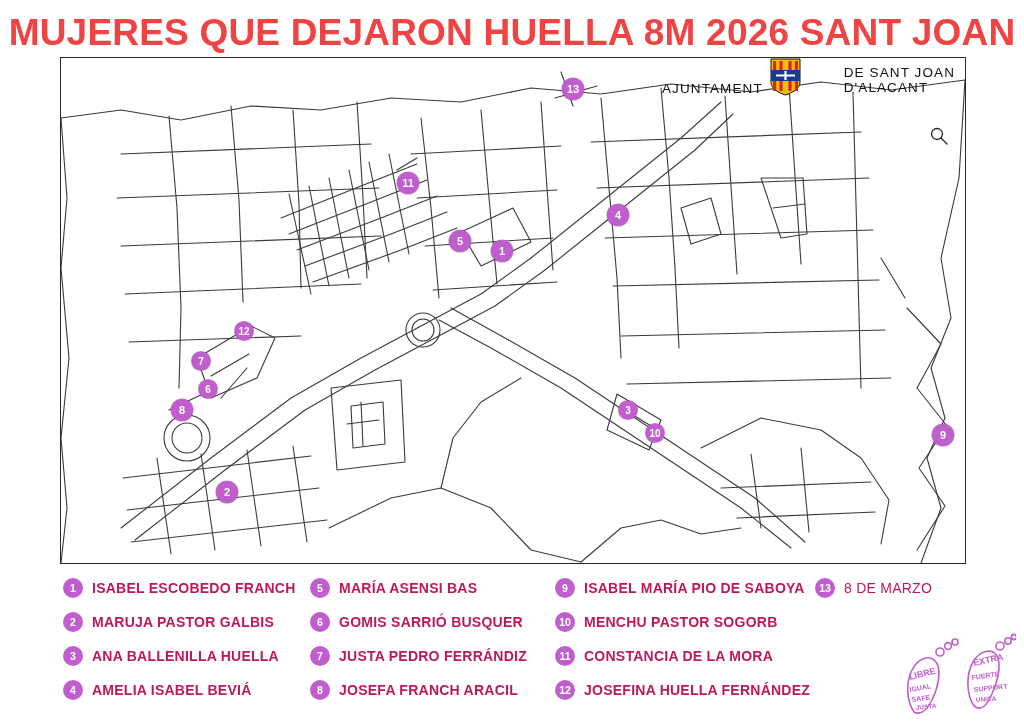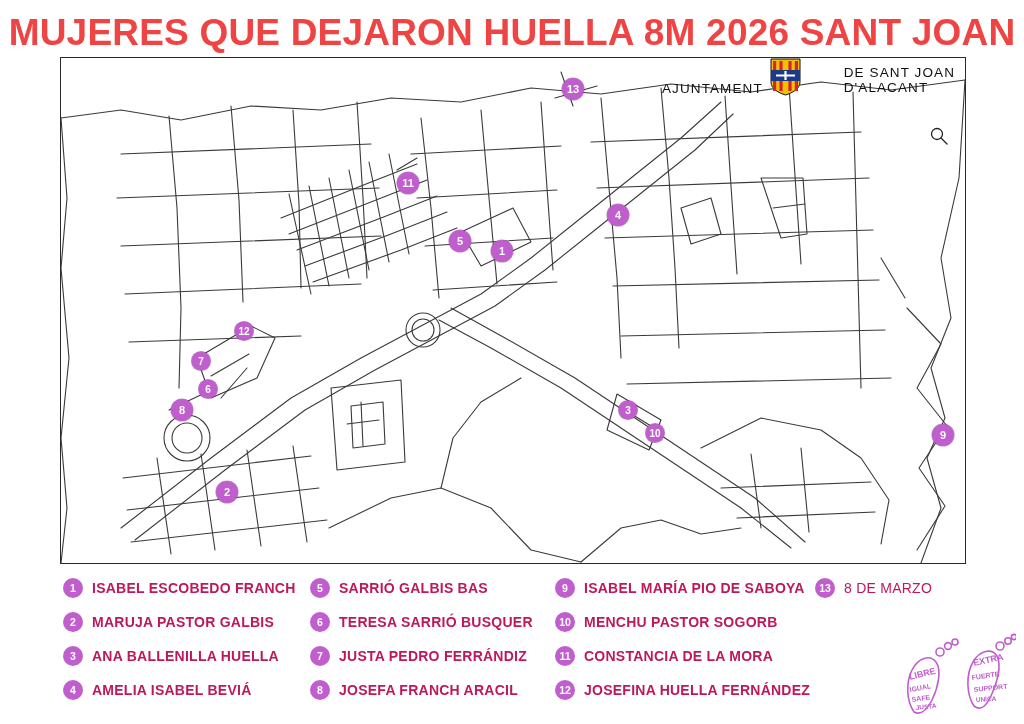--- a/index.html
+++ b/index.html
@@ -357,25 +357,25 @@
       </div>
       <div class="legend-item">
         <span class="legend-dot">4</span>
         <span class="legend-label">AMELIA ISABEL BEVIÁ</span>
       </div>
     </div>
 
     <div class="legend-col c1">
       <div class="legend-item">
         <span class="legend-dot">5</span>
-        <span class="legend-label">SARRIÓ GALBIS BAS</span>
+        <span class="legend-label">MARÍA ASENSI BAS</span>
       </div>
       <div class="legend-item">
         <span class="legend-dot">6</span>
-        <span class="legend-label">TERESA SARRIÓ BUSQUER</span>
+        <span class="legend-label">GOMIS SARRIÓ BUSQUER</span>
       </div>
       <div class="legend-item">
         <span class="legend-dot">7</span>
         <span class="legend-label">JUSTA PEDRO FERRÁNDIZ</span>
       </div>
       <div class="legend-item">
         <span class="legend-dot">8</span>
         <span class="legend-label">JOSEFA FRANCH ARACIL</span>
       </div>
     </div>

